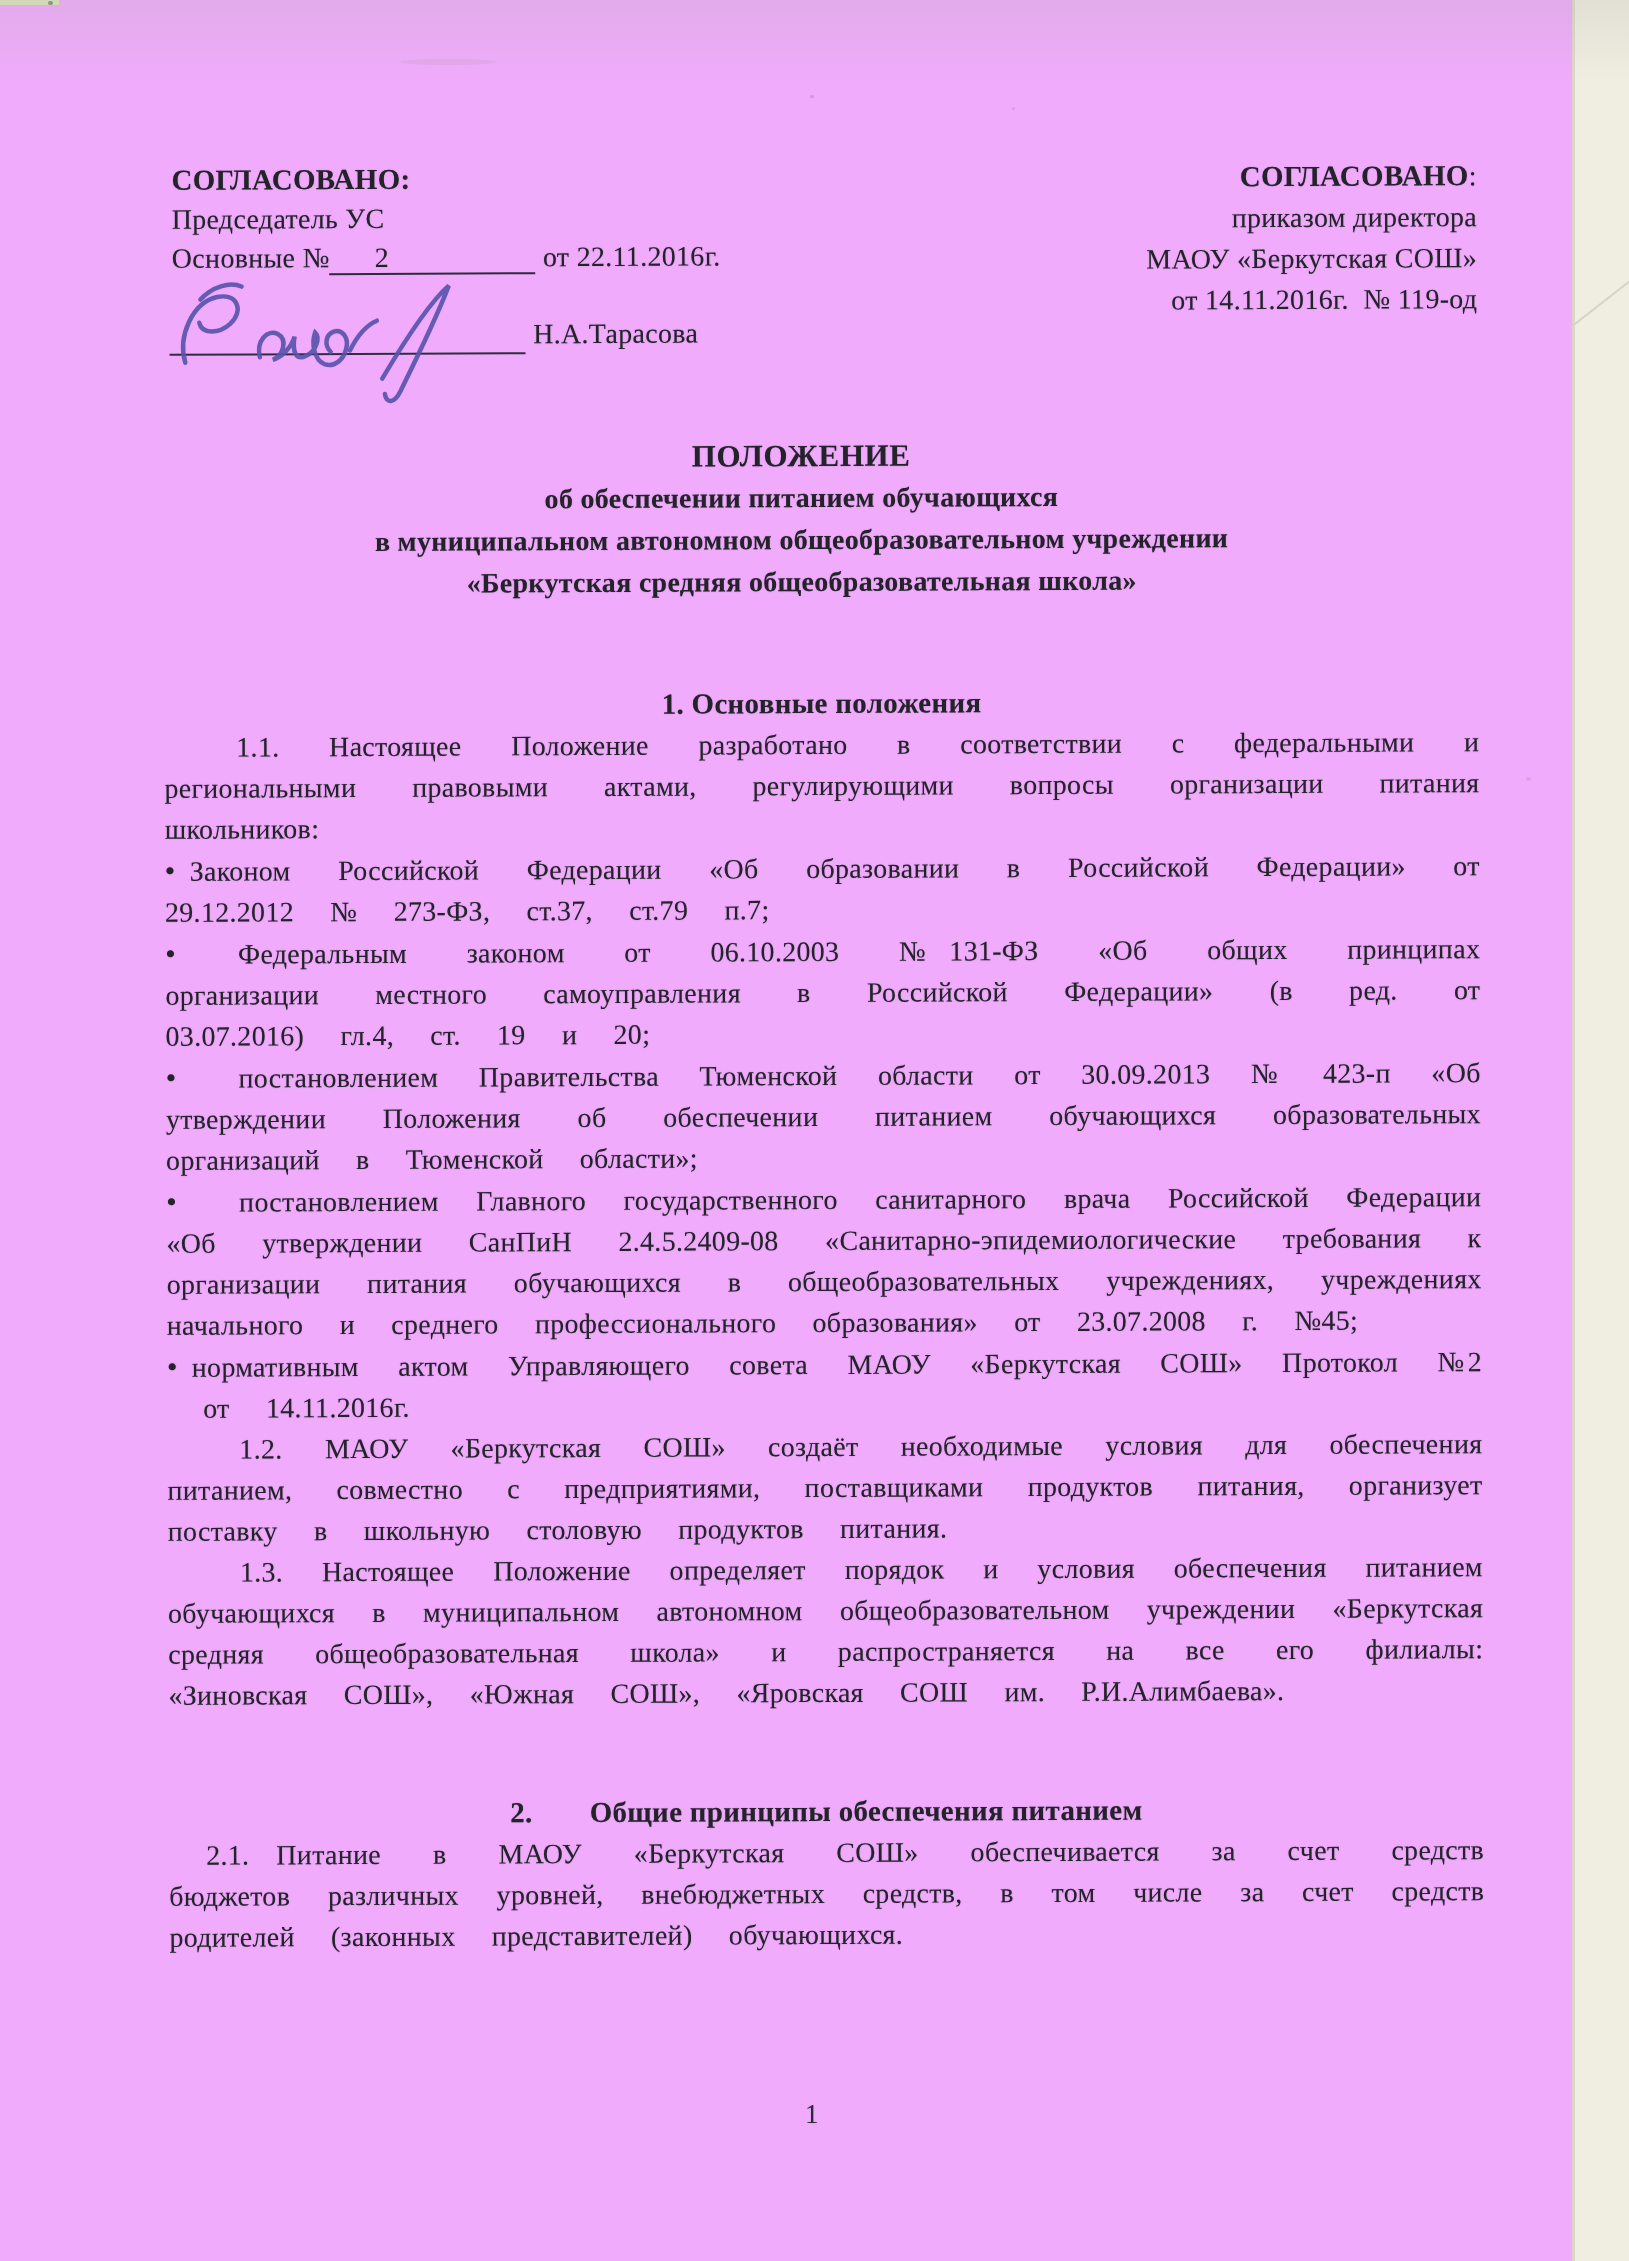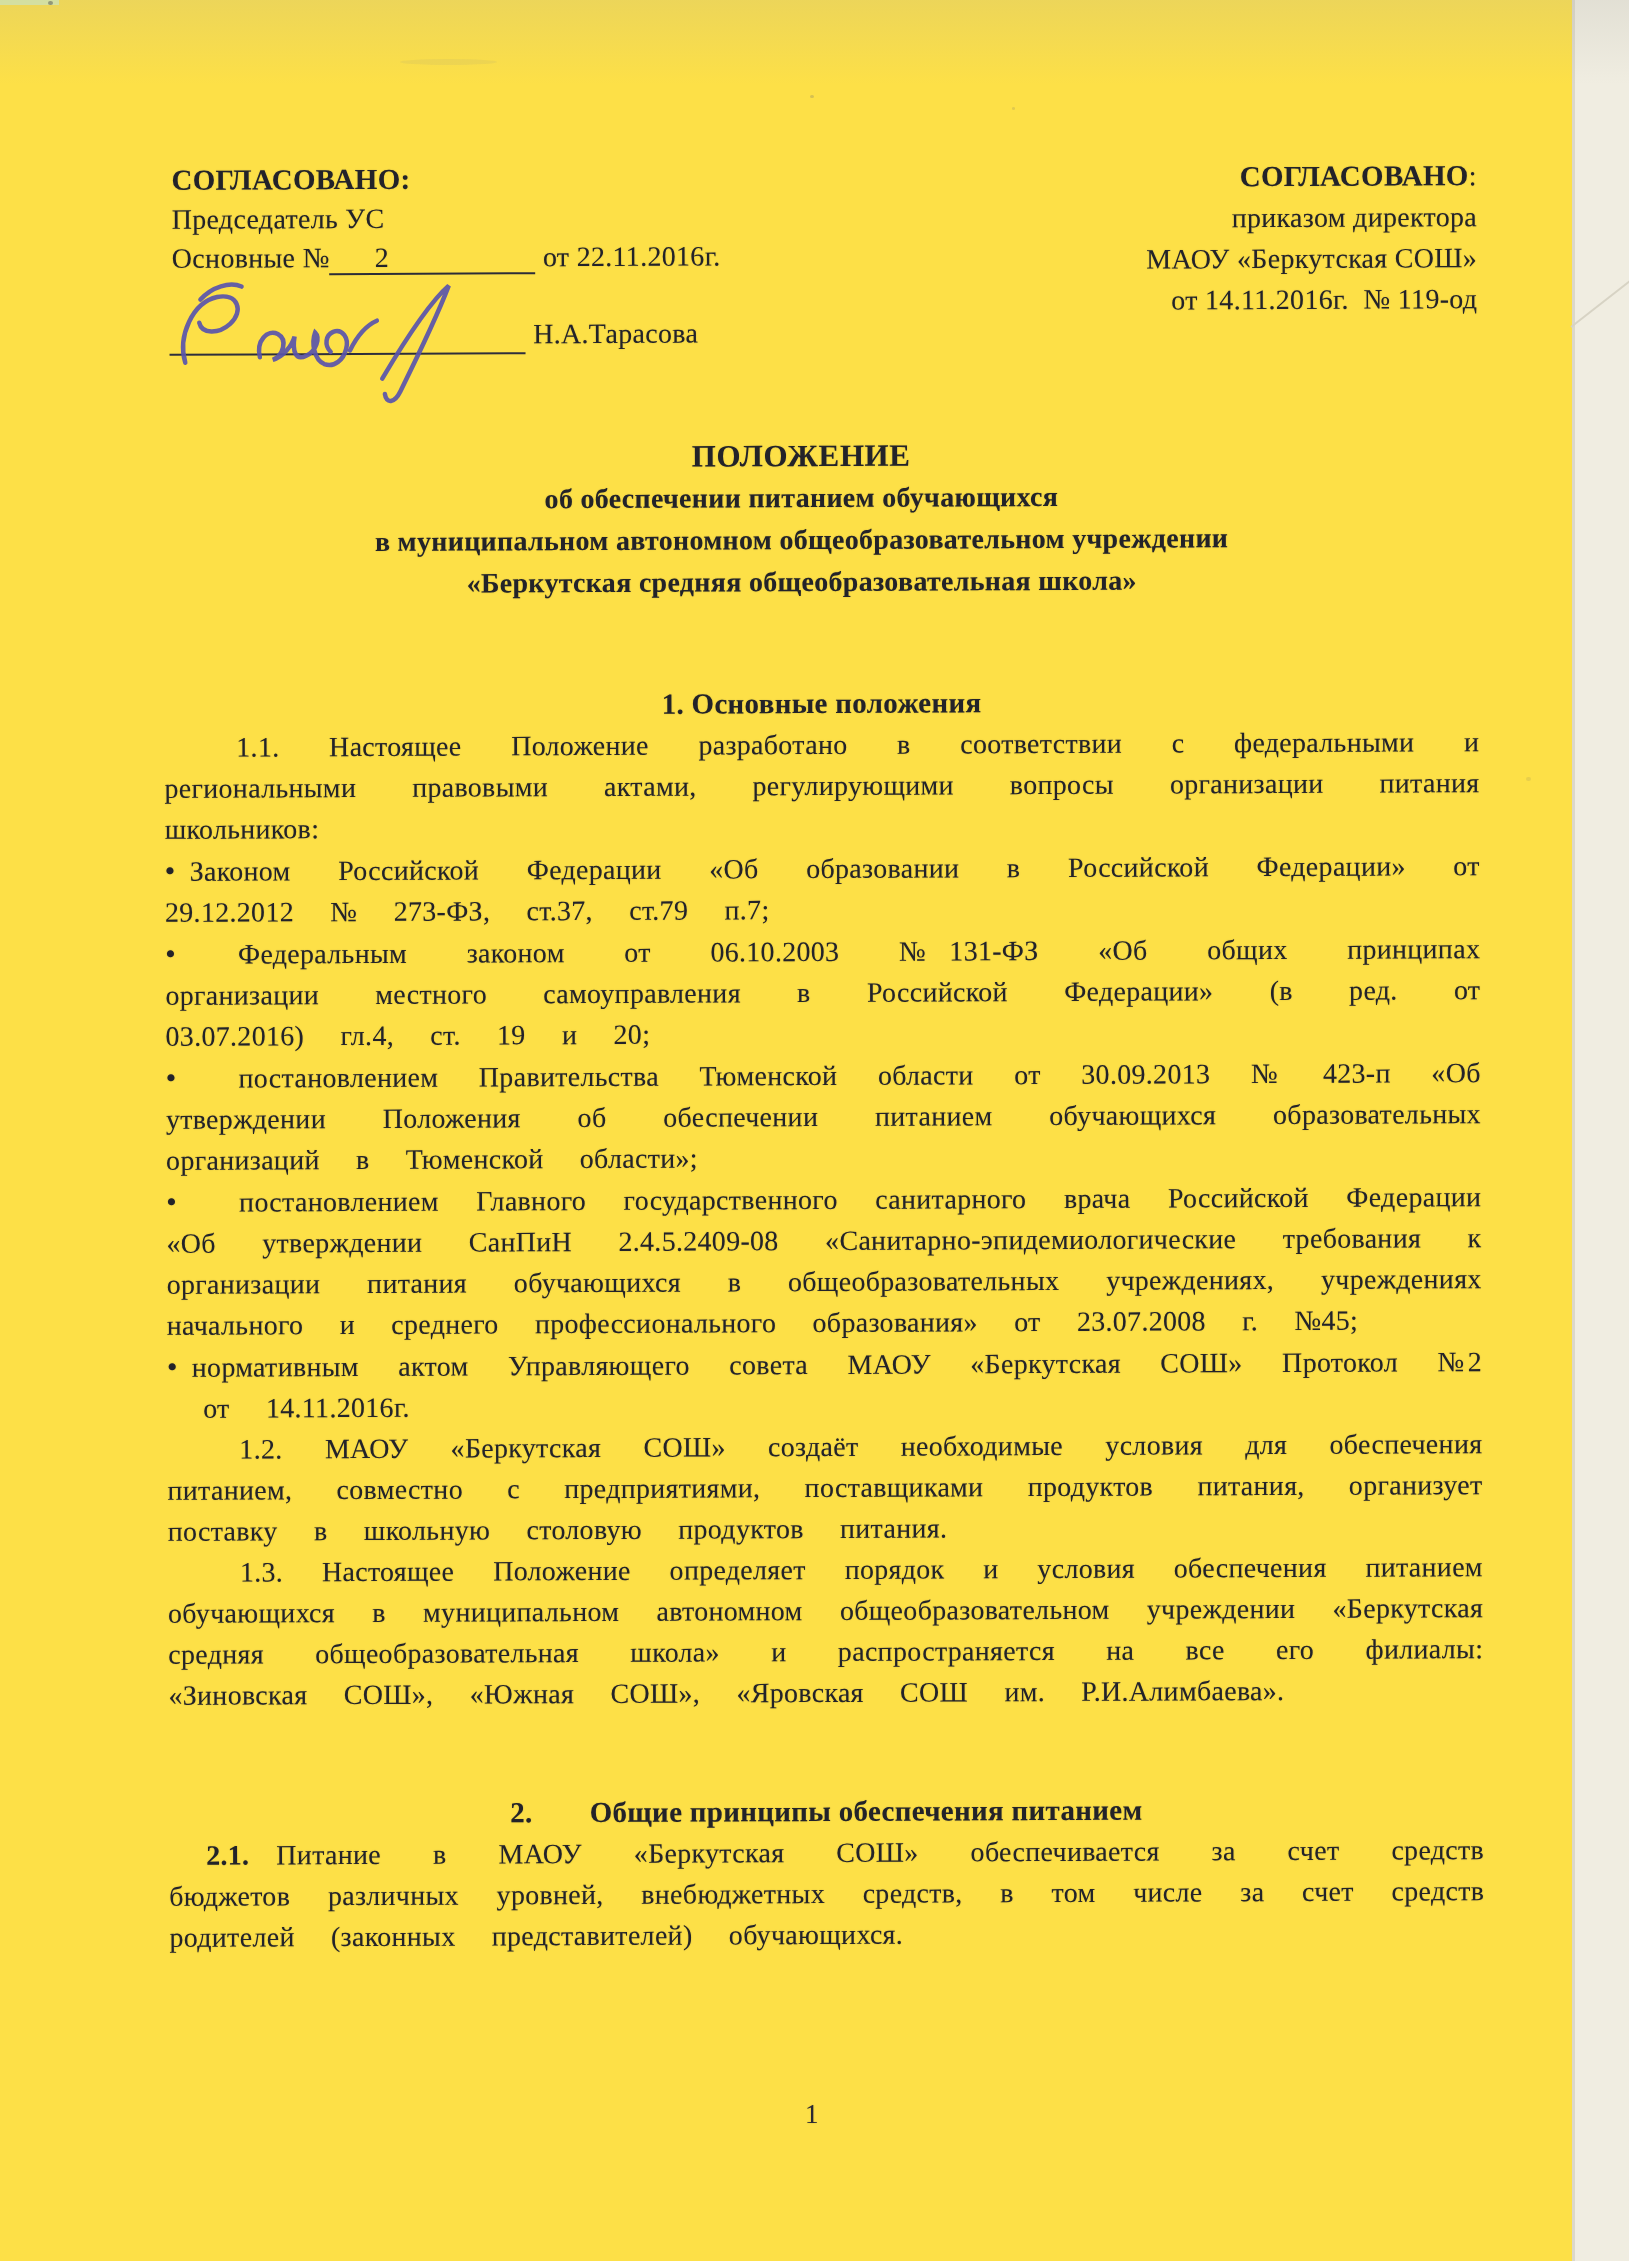--- a/index.html
+++ b/index.html
@@ -1,19 +1,19 @@
 <!DOCTYPE html>
 <html lang="ru" style="font-size:10.3px"><head>
 <meta charset="utf-8">
 <style>
   html,body{margin:0;padding:0;background:#d9d6cb;}
   .scan{
     position:relative;
     width:1630px;height:2261px;
-    background:#fde047;
+    background:#f0abfc;
     overflow:hidden;
     font-family:"Liberation Serif","DejaVu Serif",serif;
     color:#232329;
   }
   
   .edge-strip{position:absolute;right:0;top:0;width:55px;height:2261px;background:#f0ede1;}
   .edge-line{position:absolute;right:55px;top:0;width:2.6px;height:2261px;background:#dcd8c9;}
   .corner-diag{position:absolute;left:1571px;top:326px;width:75px;height:1.9px;background:#d7d3c4;transform:rotate(-38deg);transform-origin:left center;}
   .top-shade{position:absolute;left:0;top:0;width:100%;height:84px;background:linear-gradient(180deg,rgba(170,170,162,.20),rgba(170,170,162,0));pointer-events:none;}
   .green-sliver{position:absolute;left:0;top:0;width:59px;height:4.5px;background:#cfe0ae;opacity:.85;}
@@ -26,21 +26,21 @@
 
   .content{
     position:relative;
     margin-left:161px;
     width:1315px;
     transform:rotate(-0.25deg);
     transform-origin:50% 0;
     text-shadow:0 0 1.3px rgba(40,40,55,.30);
     letter-spacing:0.3px;
   }
-  .bold{font-weight:bold;}
+  .bold{font-weight:normal;}
   .pre{white-space:pre-wrap;}
 
   
   .header-row{display:flex;justify-content:space-between;padding-top:158px;}
   .appr-left{margin-left:9.7px;font-size:28px;line-height:39px;white-space:nowrap;}
   .appr-right{text-align:right;font-size:28px;line-height:41px;white-space:nowrap;}
   .appr-title{font-size:29px;font-weight:bold;}
   .blank{display:inline-block;width:161px;border-bottom:2.6px solid #2c2c38;text-align:left;padding-left:45px;line-height:30px;}
 
   .sig-row{position:relative;height:113px;margin-top:3.9px;}

